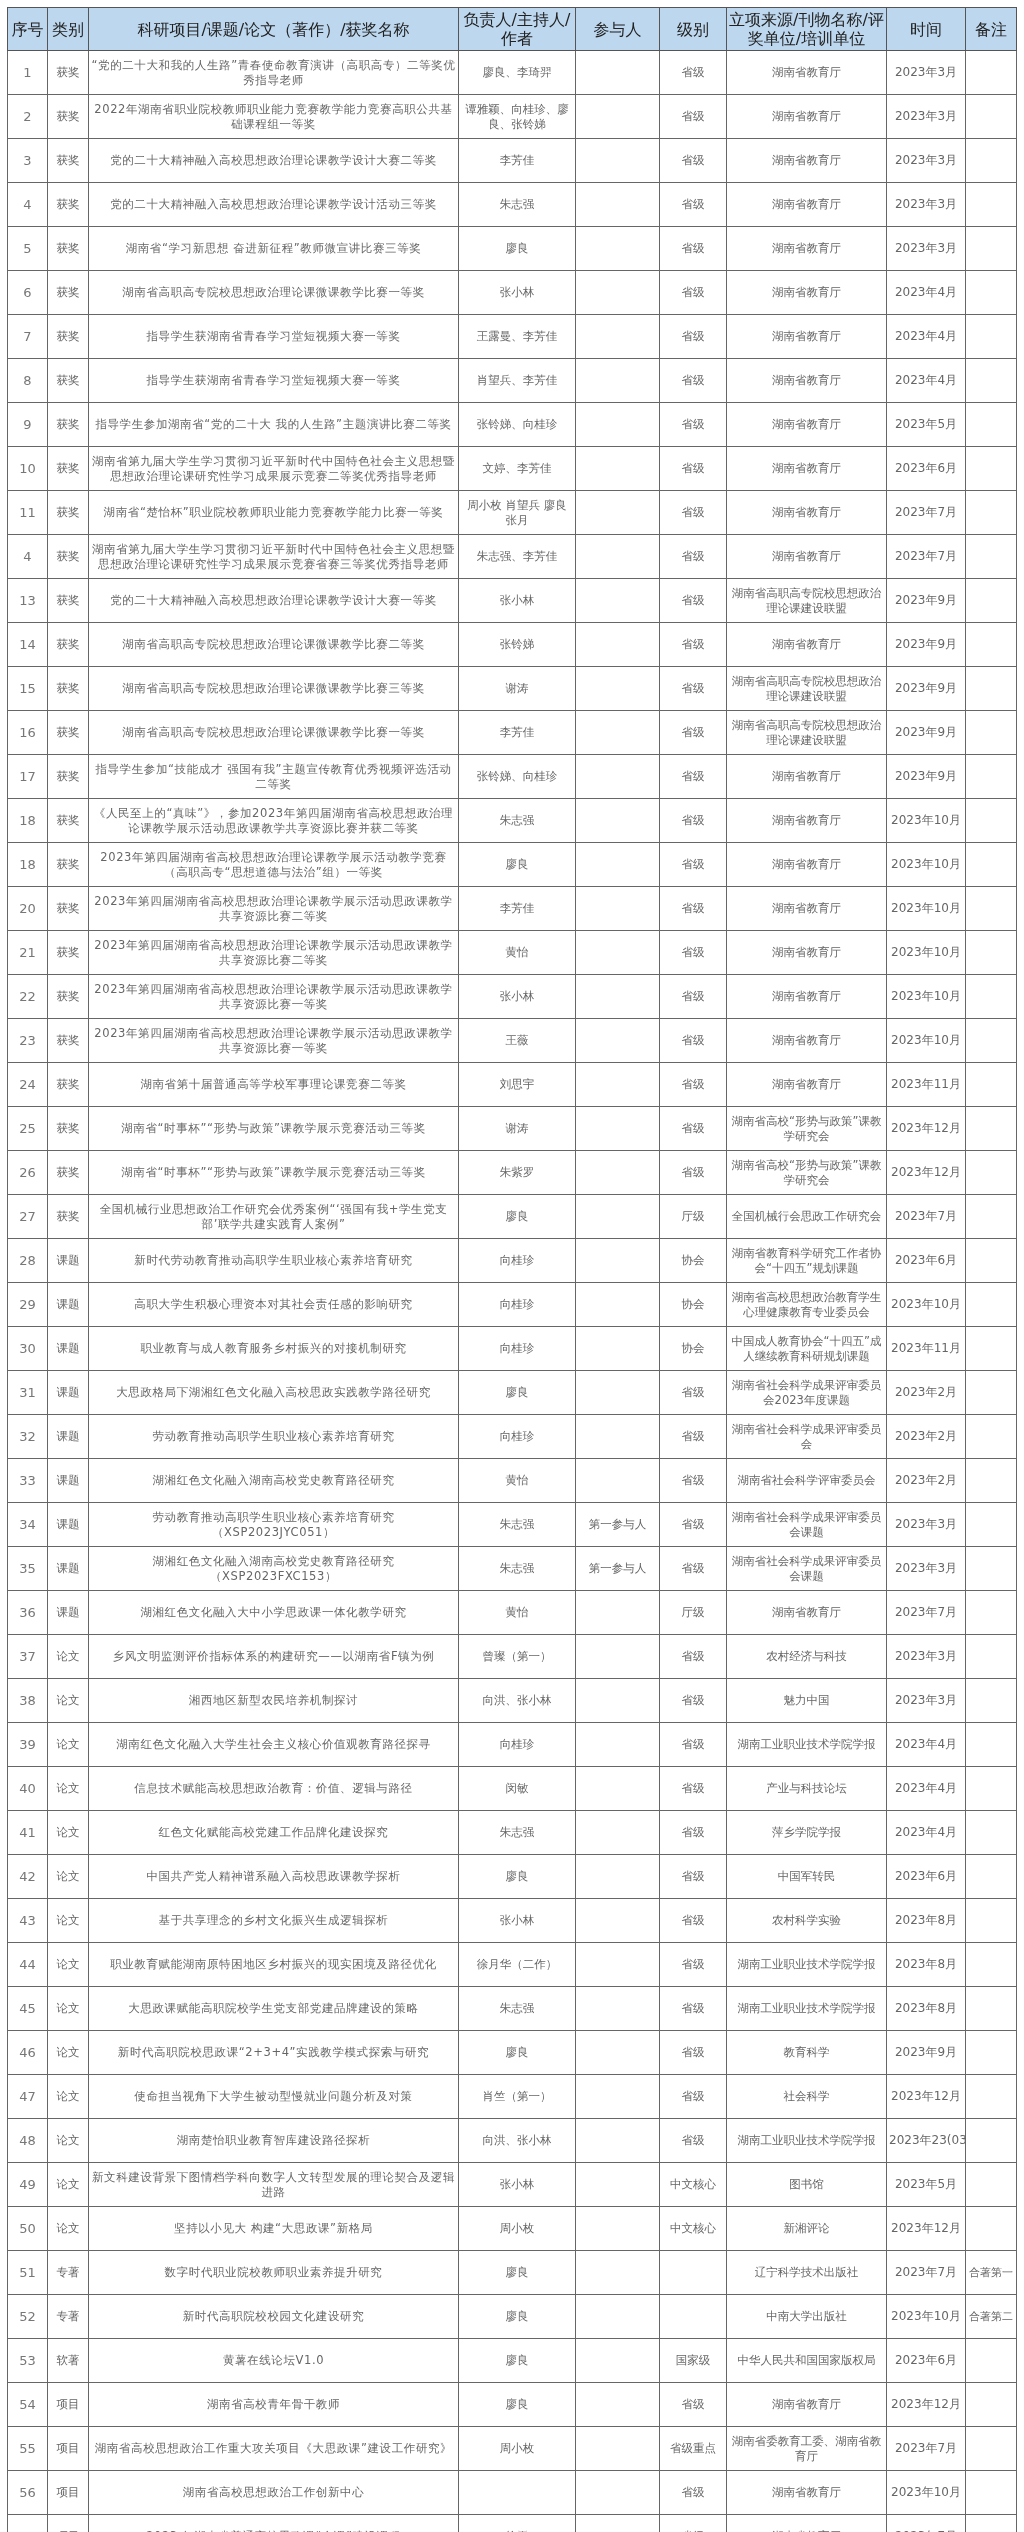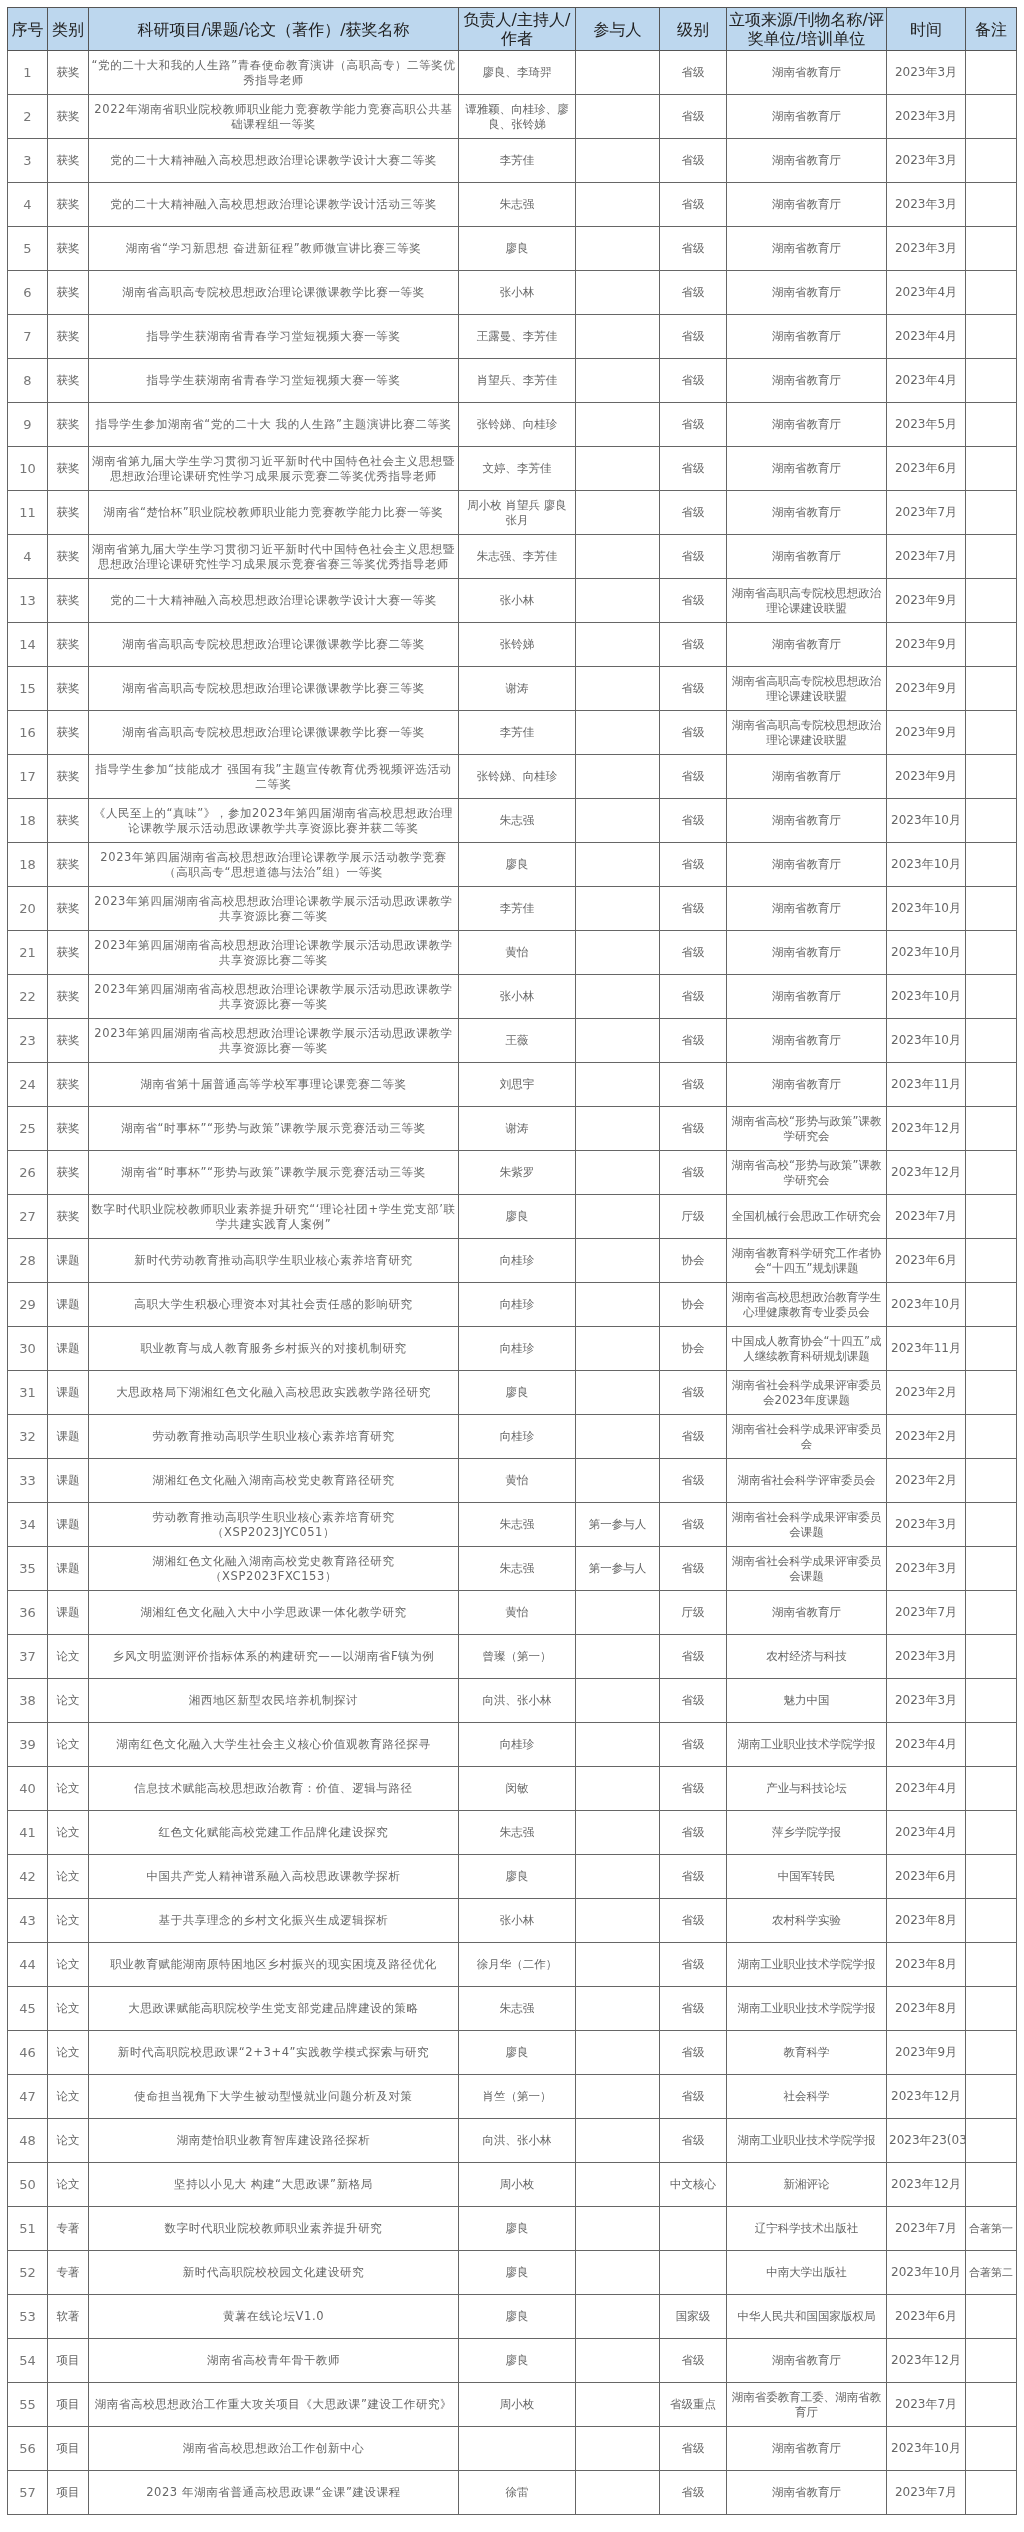--- a/index.html
+++ b/index.html
@@ -385,21 +385,21 @@
           <td class="part"></td>
           <td class="level">省级</td>
           <td class="src">湖南省高校“形势与政策”课教学研究会</td>
           <td class="time">2023年12月</td>
           <td class="note"></td>
         </tr>
         <tr>
           <td class="no">27</td>
           <td class="cat">获奖</td>
           <td class="title">
-            <span class="clip">数字时代职业院校教师职业素养提升研究“‘理论社团+学生党支部’联学共建实践育人案例”</span>
+            <span class="clip">全国机械行业思想政治工作研究会优秀案例“‘强国有我+学生党支部’联学共建实践育人案例”</span>
           </td>
           <td class="lead">廖良</td>
           <td class="part"></td>
           <td class="level">厅级</td>
           <td class="src">全国机械行会思政工作研究会</td>
           <td class="time">2023年7月</td>
           <td class="note"></td>
         </tr>
         <tr>
           <td class="no">28</td>
@@ -665,20 +665,33 @@
           <td class="no">48</td>
           <td class="cat">论文</td>
           <td class="title">
             <span class="clip">湖南楚怡职业教育智库建设路径探析</span>
           </td>
           <td class="lead">向洪、张小林</td>
           <td class="part"></td>
           <td class="level">省级</td>
           <td class="src">湖南工业职业技术学院学报</td>
           <td class="time">2023年23(03)</td>
+          <td class="note"></td>
+        </tr>
+        <tr>
+          <td class="no">49</td>
+          <td class="cat">论文</td>
+          <td class="title">
+            <span class="clip">新文科建设背景下图情档学科向数字人文转型发展的理论契合及逻辑进路</span>
+          </td>
+          <td class="lead">张小林</td>
+          <td class="part"></td>
+          <td class="level">中文核心</td>
+          <td class="src">图书馆</td>
+          <td class="time">2023年5月</td>
           <td class="note"></td>
         </tr>
         <tr>
           <td class="no">50</td>
           <td class="cat">论文</td>
           <td class="title">
             <span class="clip">坚持以小见大 构建“大思政课”新格局</span>
           </td>
           <td class="lead">周小枚</td>
           <td class="part"></td>

